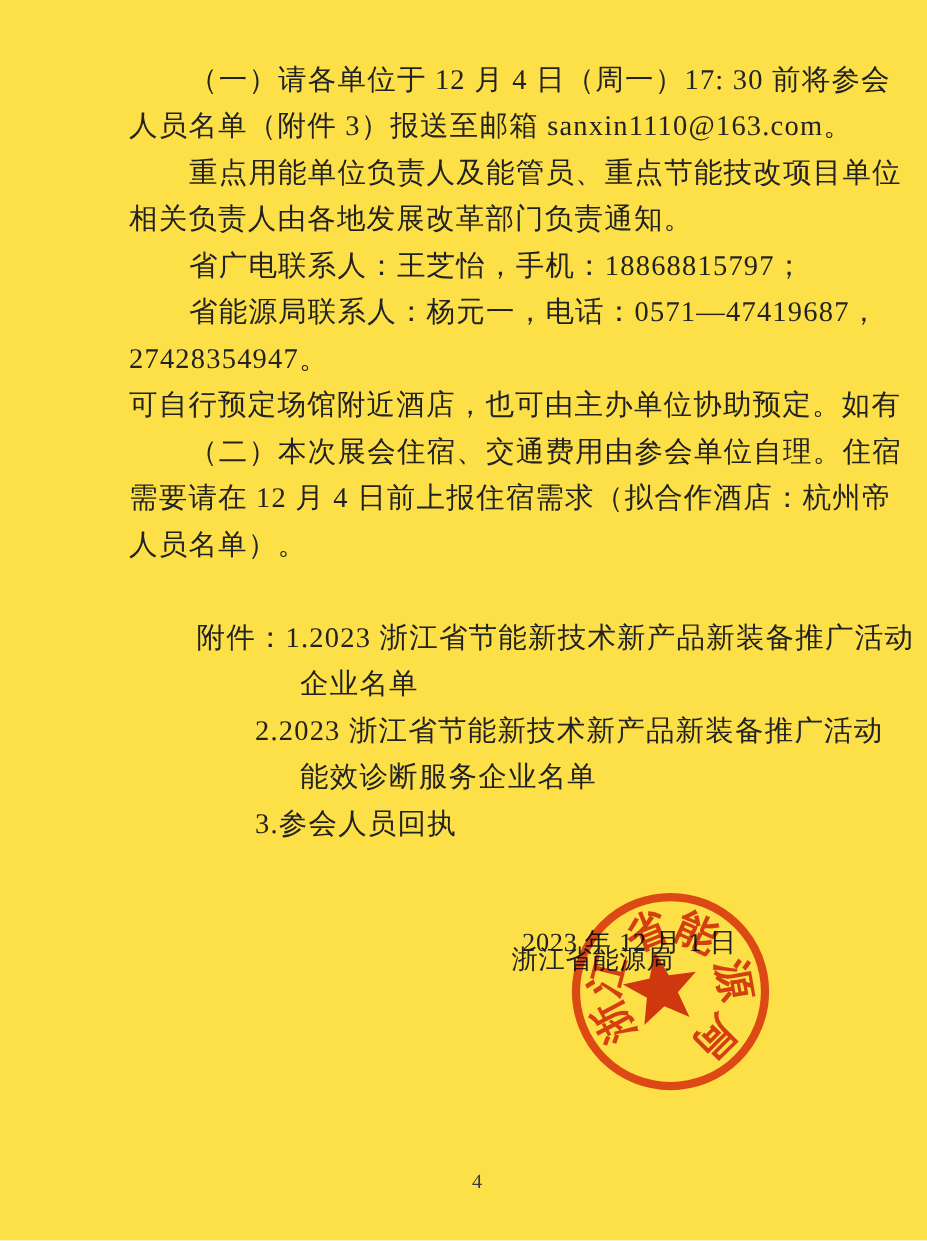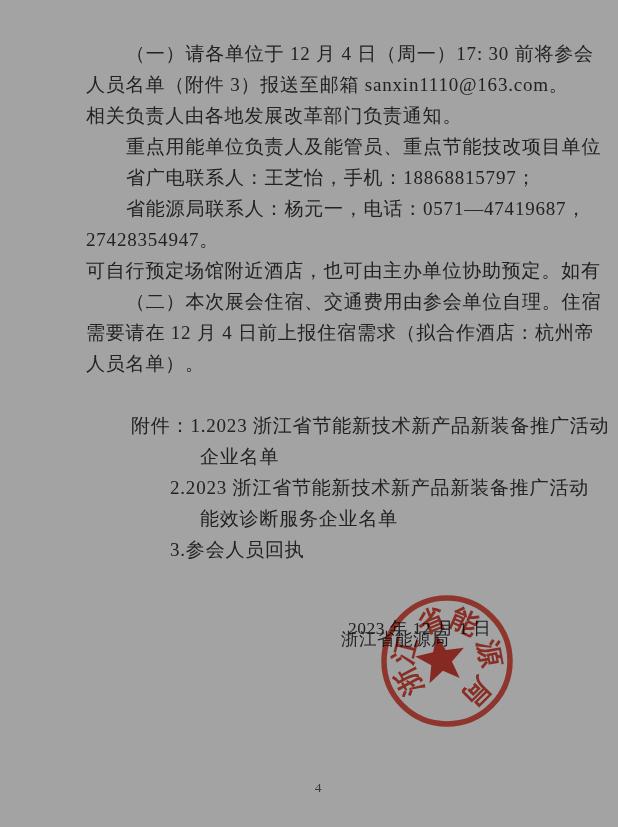--- a/index.html
+++ b/index.html
@@ -1,19 +1,19 @@
 <!DOCTYPE html>
 <html><head>
 <meta charset="utf-8">
 <style>
   html,body{margin:0;padding:0;background:#ffffff;}
   .page{
     position:relative;
     width:618px;height:827px;
-    background:#a3a3a3;
+    background:#fde047;
     overflow:hidden;
     font-family:"Liberation Serif","DejaVu Serif",serif;
     color:#222222;
   }
   .doc-body{
     position:absolute;
     left:86px;top:38px;width:478px;
   }
   .line{
     height:31px;line-height:31px;
@@ -56,22 +56,22 @@
   }
 </style>
 </head>
 <body>
 
 <div class="page">
 
   <div class="doc-body">
     <div class="line indent">（一）请各单位于 12 月 4 日（周一）17: 30 前将参会</div>
     <div class="line">人员名单（附件 3）报送至邮箱 sanxin1110@163.com。</div>
+    <div class="line indent">重点用能单位负责人及能管员、重点节能技改项目单位</div>
     <div class="line">相关负责人由各地发展改革部门负责通知。</div>
-    <div class="line indent">重点用能单位负责人及能管员、重点节能技改项目单位</div>
     <div class="line indent">省广电联系人：王芝怡，手机：18868815797；</div>
     <div class="line indent">省能源局联系人：杨元一，电话：0571—47419687，</div>
     <div class="line">27428354947。</div>
     <div class="line">可自行预定场馆附近酒店，也可由主办单位协助预定。如有</div>
     <div class="line indent">（二）本次展会住宿、交通费用由参会单位自理。住宿</div>
     <div class="line">需要请在 12 月 4 日前上报住宿需求（拟合作酒店：杭州帝</div>
     <div class="line">人员名单）。</div>
     <div class="line spacer"></div>
     <div class="line att-head">附件：1.2023 浙江省节能新技术新产品新装备推广活动</div>
     <div class="line att-cont">企业名单</div>

